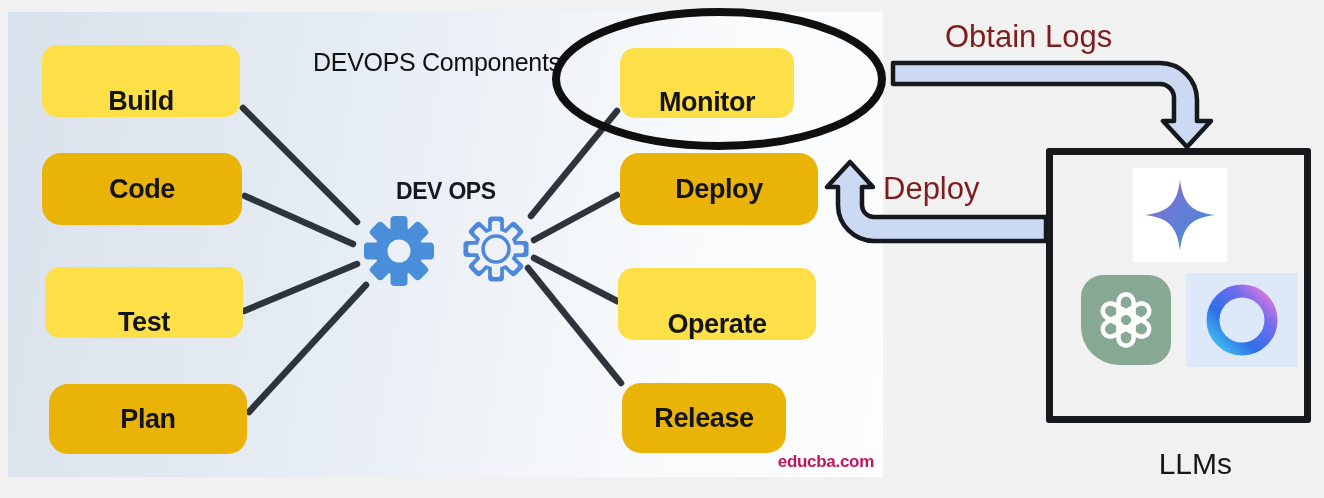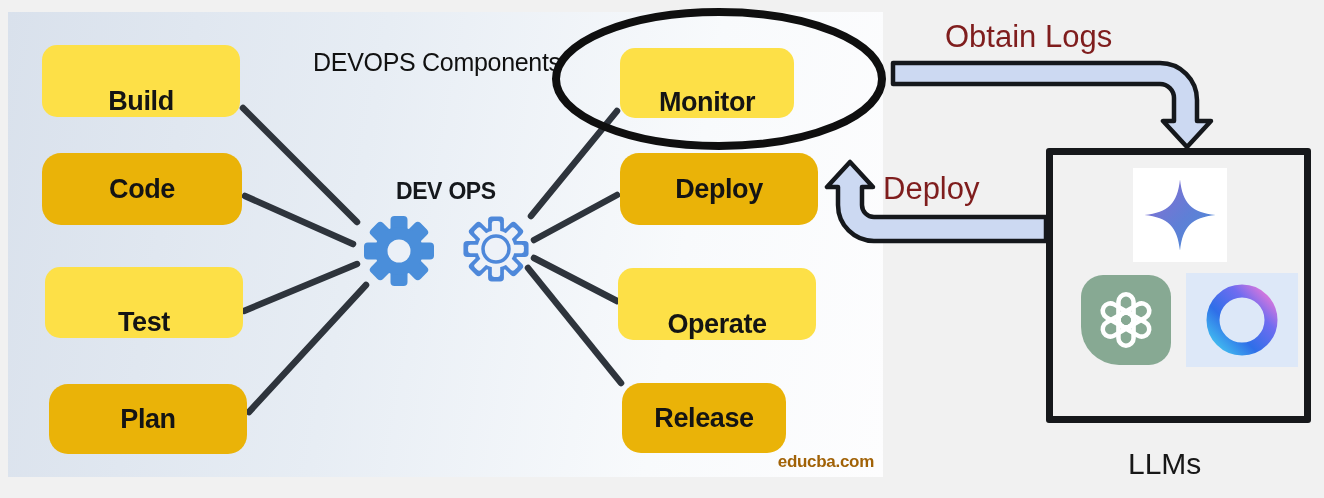--- a/index.html
+++ b/index.html
@@ -17,24 +17,24 @@
   .gear-label{position:absolute;width:56px;text-align:center;font-weight:bold;
          font-size:23px;color:#15181c;letter-spacing:-0.5px;}
   .note{position:absolute;font-size:31px;color:#7f1d1d;}
   .llm-box{position:absolute;left:1046px;top:148px;width:265px;height:275px;box-sizing:border-box;
          border:7px solid #16181b;border-radius:3px;}
   .tile{position:absolute;display:flex;align-items:center;justify-content:center;}
   .tile-gemini{left:1133px;top:168px;width:94px;height:94px;background:#ffffff;}
   .tile-chatgpt{left:1081px;top:275px;width:90px;height:90px;background:#87a993;
          border-radius:22px;border-bottom-left-radius:38px;}
   .tile-copilot{left:1186px;top:273px;width:112px;height:94px;background:#dde8f8;}
-  .llm-caption{position:absolute;left:1128px;top:447px;width:104px;text-align:left;
+  .llm-caption{position:absolute;left:1128px;top:447px;width:104px;text-align:right;
          font-size:30px;color:#171717;}
   .watermark{position:absolute;left:766px;top:452px;width:108px;text-align:right;
-         font-weight:bold;font-size:17px;color:#a16207;letter-spacing:-0.3px;}
+         font-weight:bold;font-size:17px;color:#be185d;letter-spacing:-0.3px;}
 </style>
 </head>
 <body>
 
 <div class="stage">
 
   <div class="panel"></div>
 
   <svg class="layer" width="1324" height="498">
     <defs>

